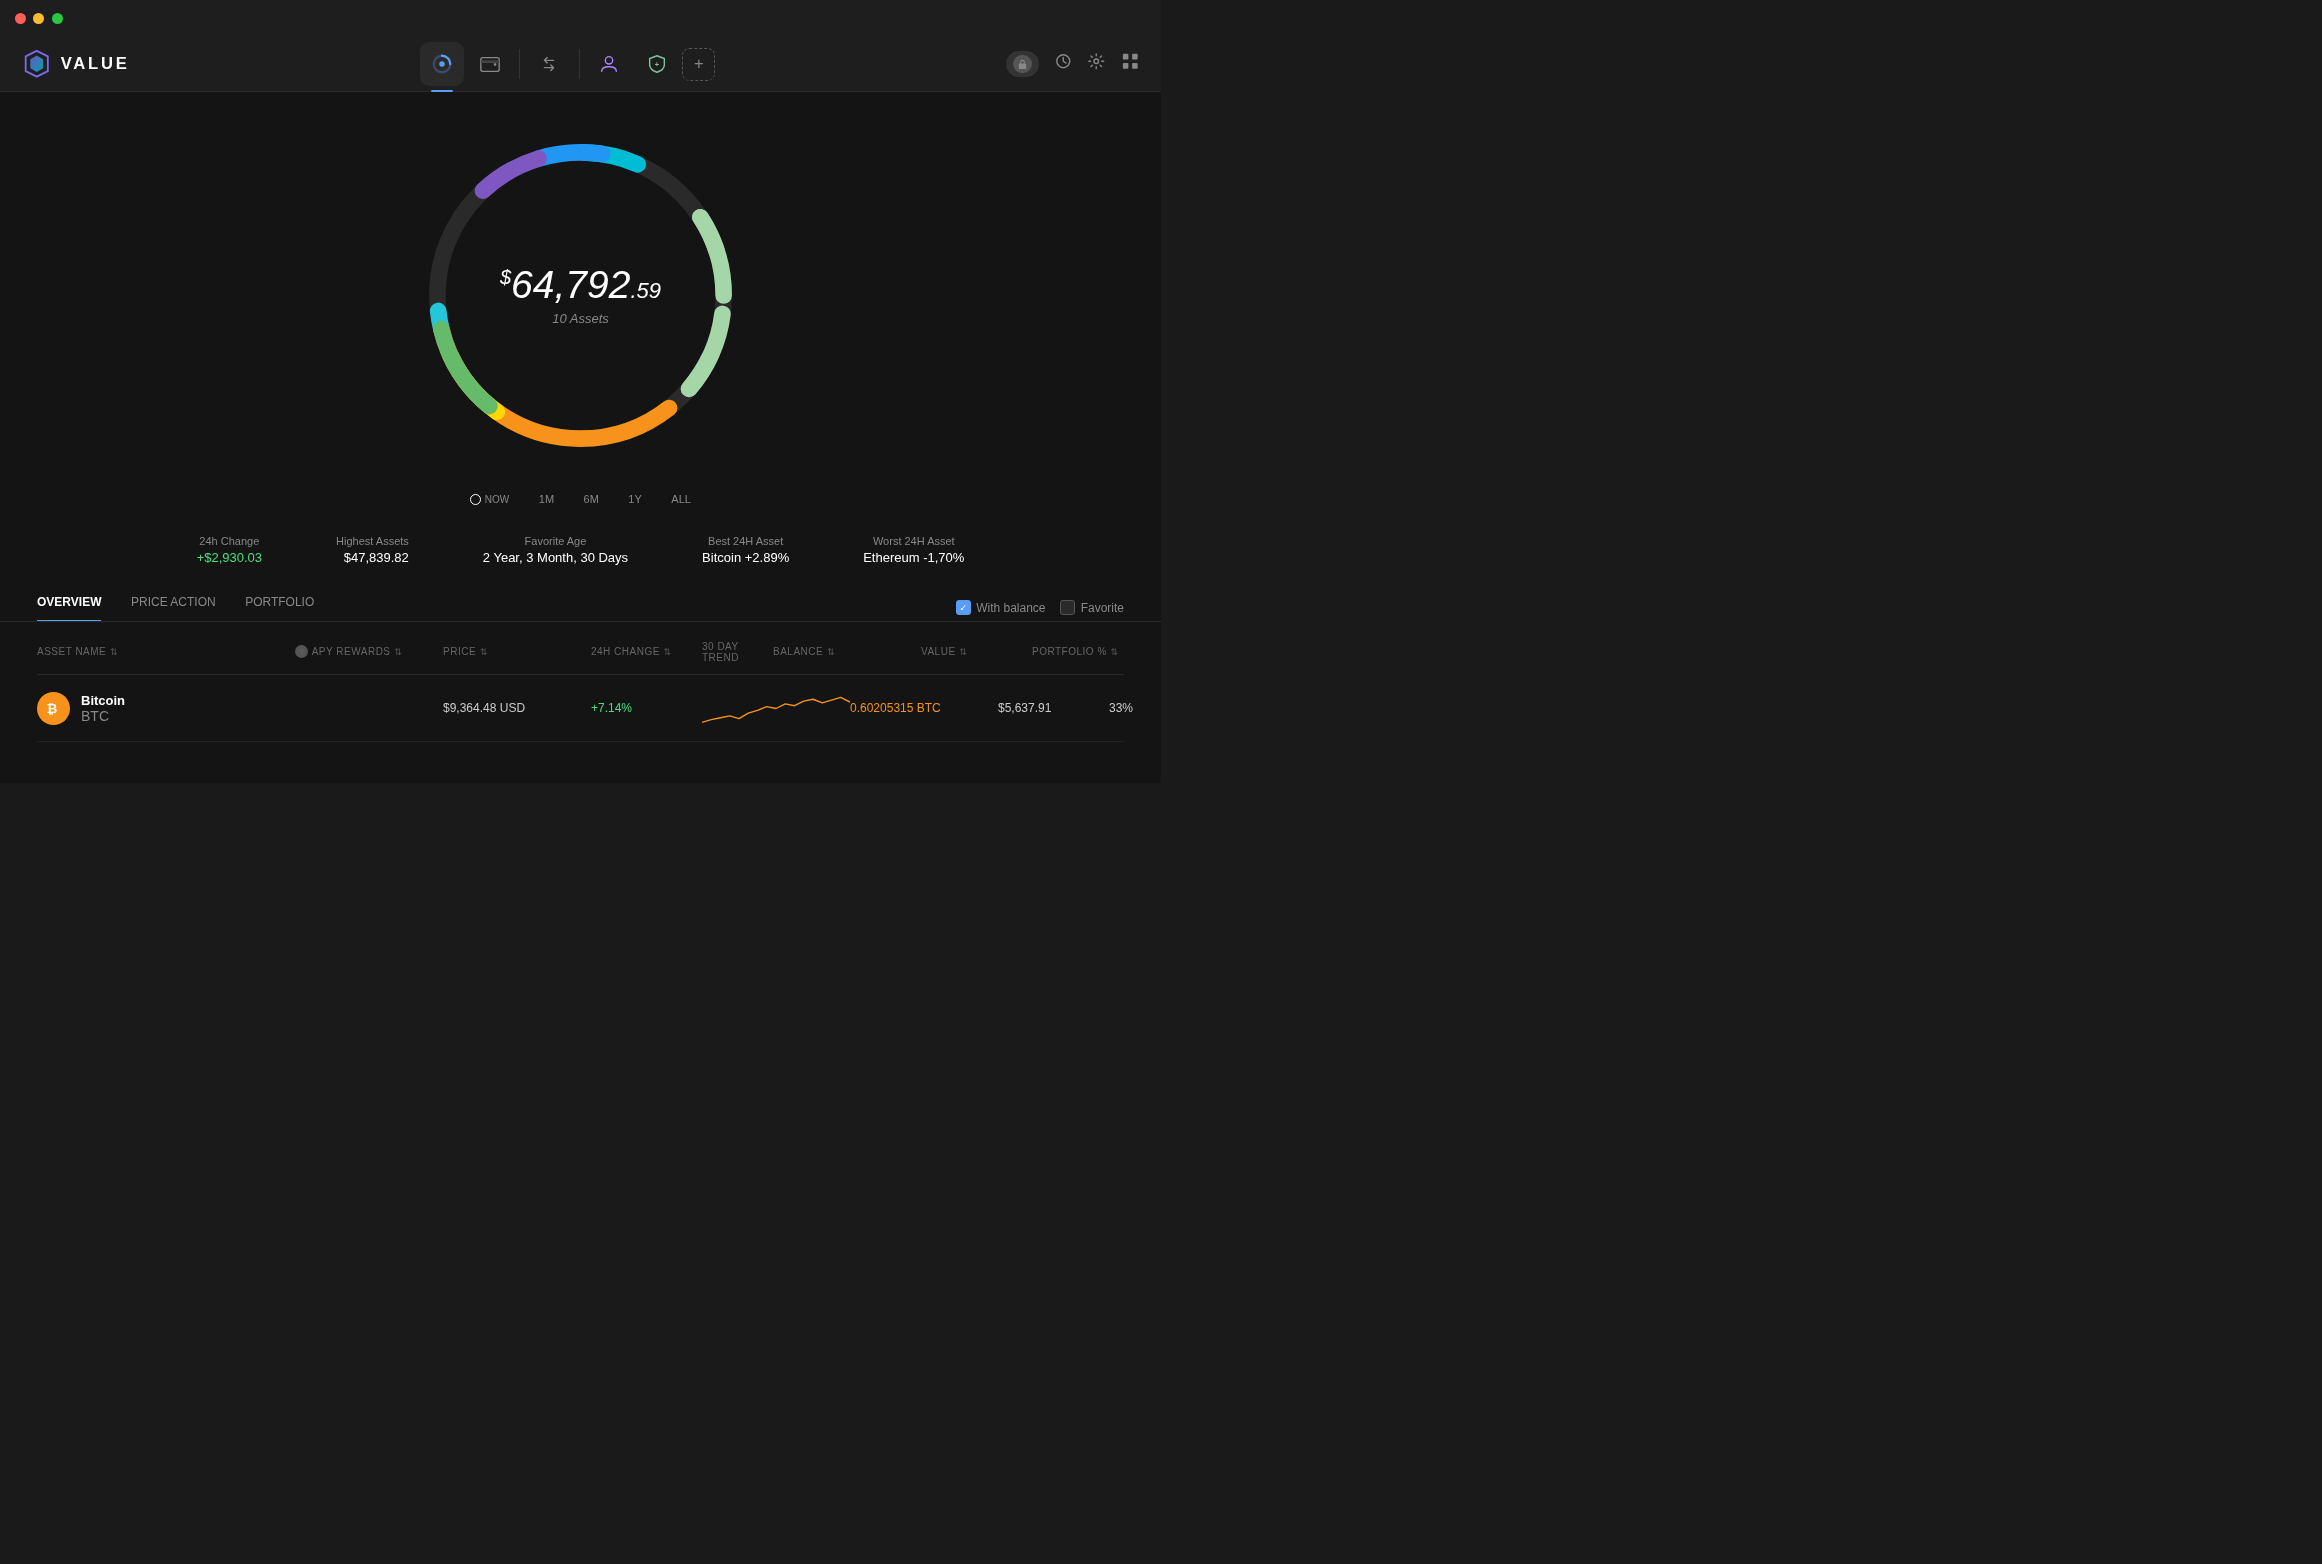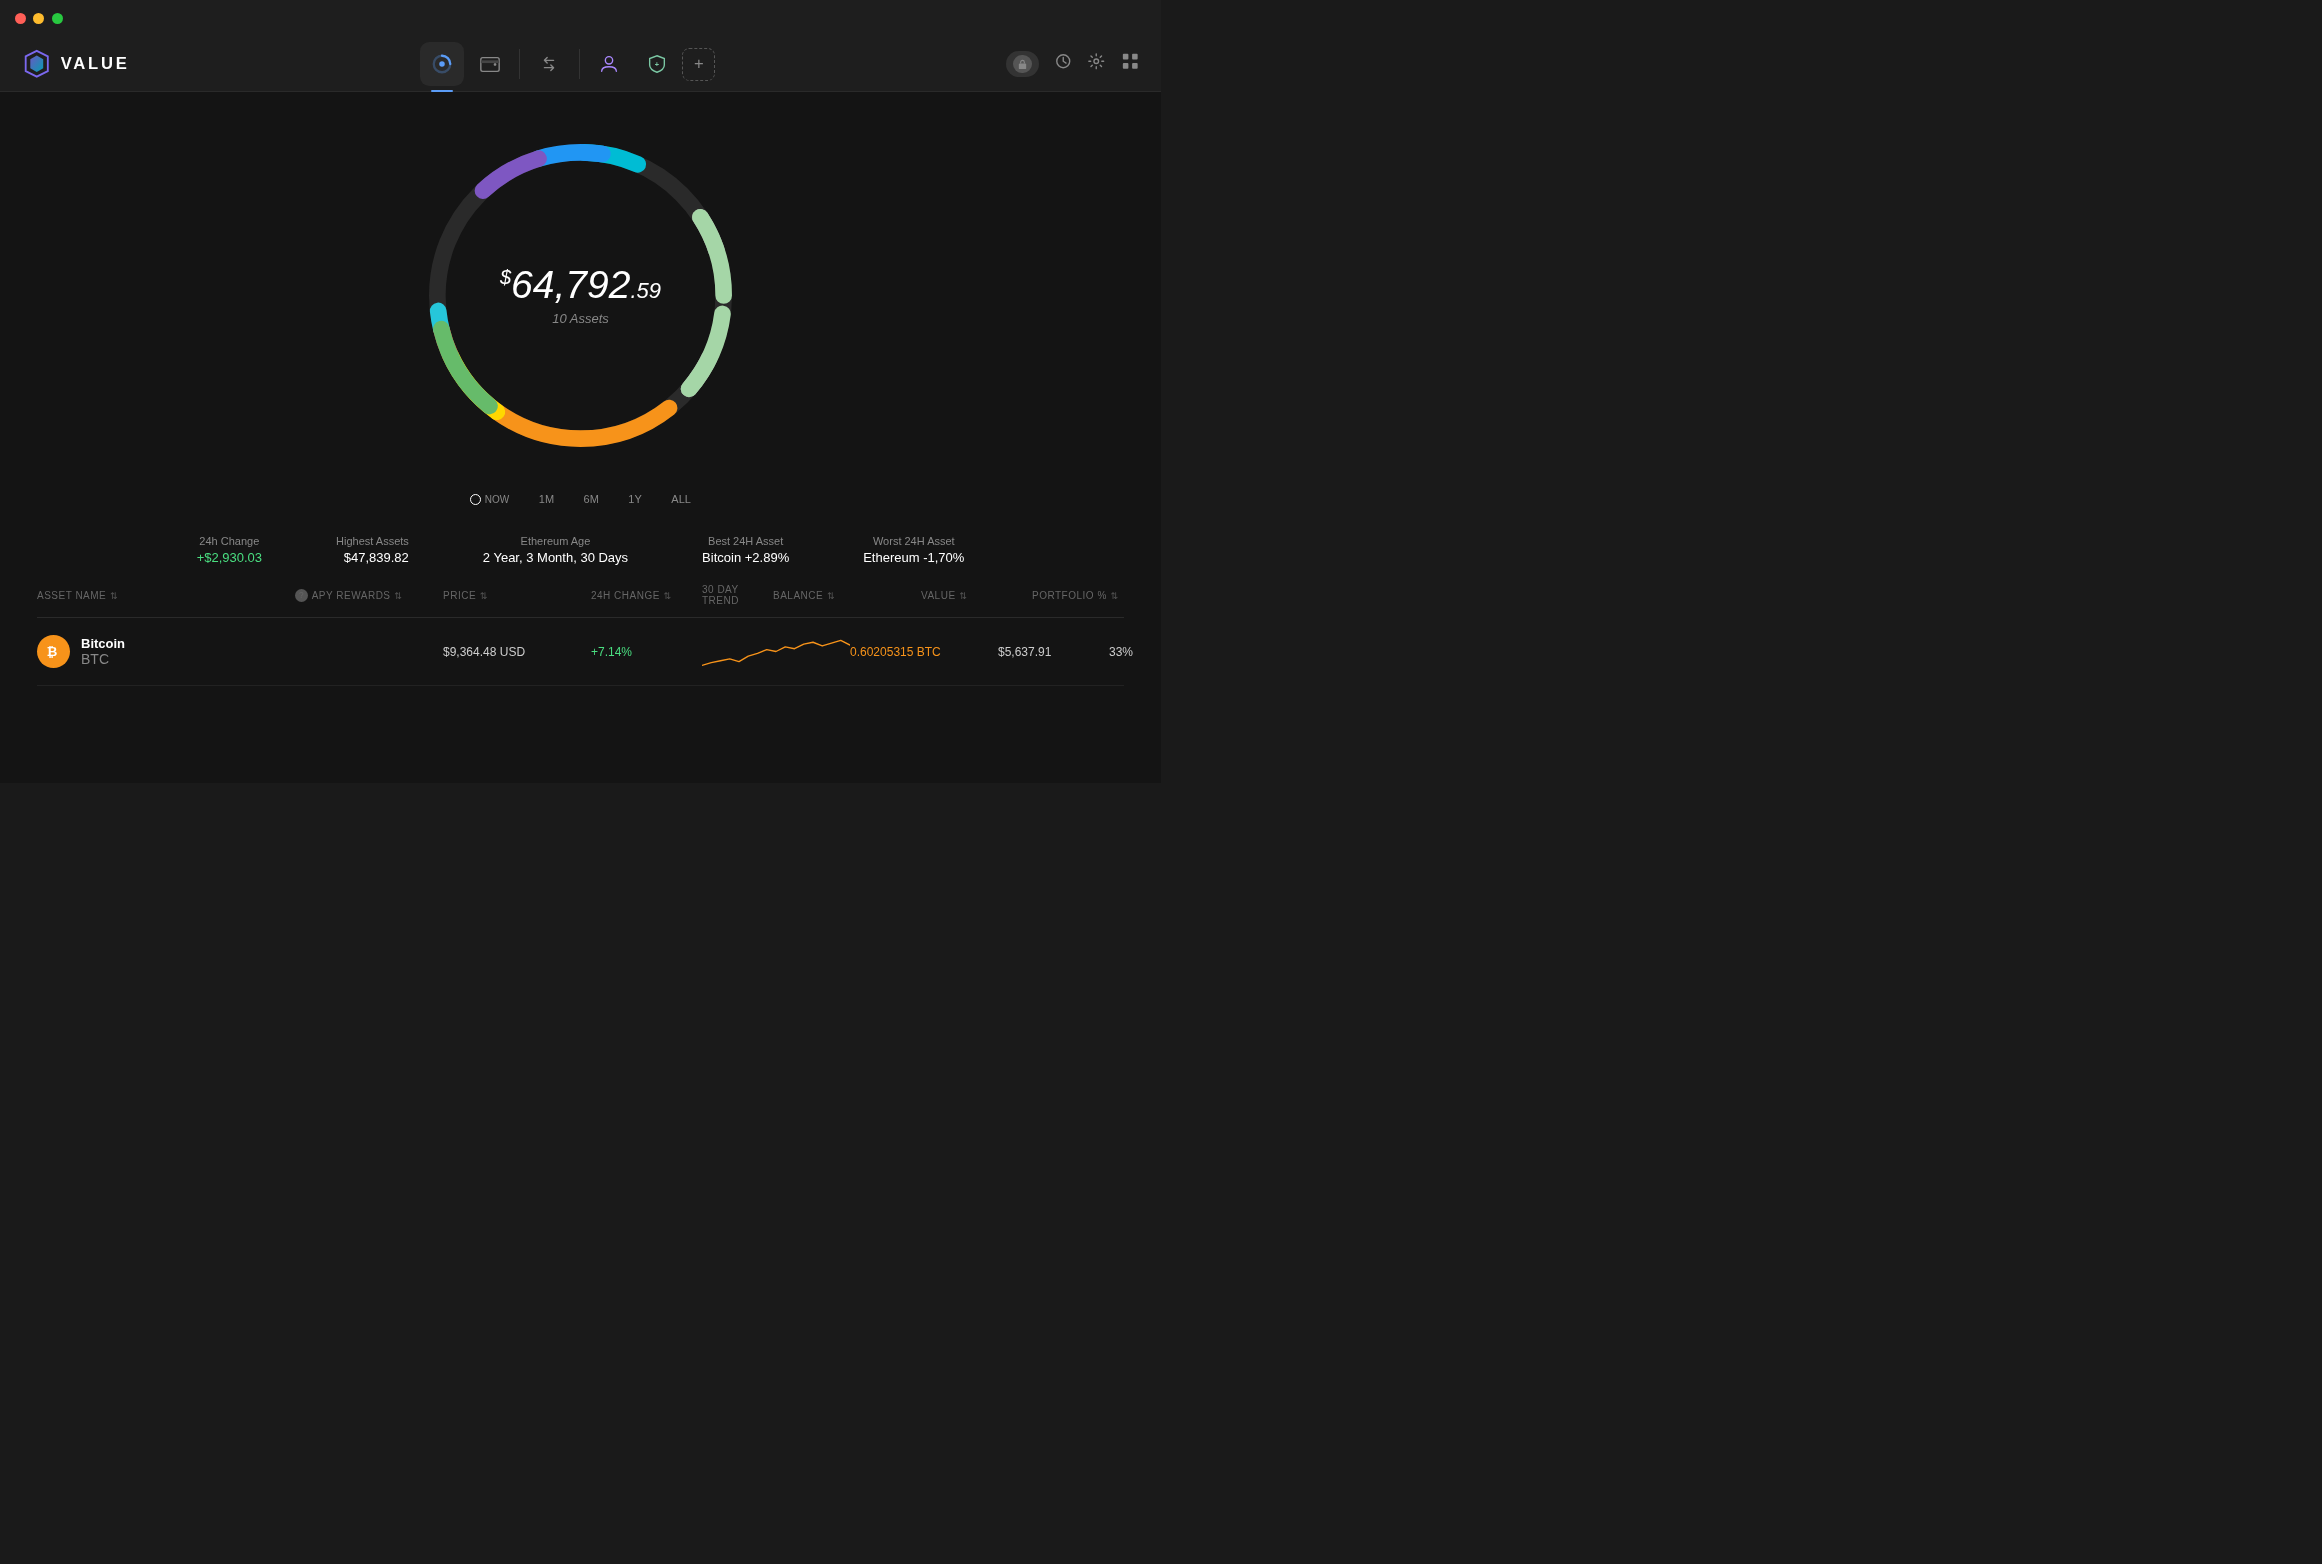--- a/index.html
+++ b/index.html
@@ -524,33 +524,50 @@
     <div class="stats-row">
       <div class="stat-item">
         <div class="stat-label">24h Change</div>
         <div class="stat-value positive">+$2,930.03</div>
       </div>
       <div class="stat-item">
         <div class="stat-label">Highest Assets</div>
         <div class="stat-value">$47,839.82</div>
       </div>
       <div class="stat-item">
-        <div class="stat-label">Ethereum Age</div>
+        <div class="stat-label">Favorite Age</div>
         <div class="stat-value">2 Year, 3 Month, 30 Days</div>
       </div>
       <div class="stat-item">
         <div class="stat-label">Best 24H Asset</div>
         <div class="stat-value">Bitcoin +2.89%</div>
       </div>
       <div class="stat-item">
         <div class="stat-label">Worst 24H Asset</div>
         <div class="stat-value">Ethereum -1,70%</div>
       </div>
     </div>
 
+    <div class="tabs-section" style="width:100%;">
+      <div class="tabs">
+        <span class="tab active">OVERVIEW</span>
+        <span class="tab">PRICE ACTION</span>
+        <span class="tab">PORTFOLIO</span>
+        <div class="tabs-right">
+          <div class="filter-option">
+            <div class="filter-checkbox checked"></div>
+            <span>With balance</span>
+          </div>
+          <div class="filter-option">
+            <div class="filter-checkbox"></div>
+            <span>Favorite</span>
+          </div>
+        </div>
+      </div>
+    </div>
 
     <div class="asset-table" style="width:100%;">
 
       <div class="table-header">
         <div class="table-header-cell">
           <span>ASSET NAME</span>
           <span class="sort-icon">⇅</span>
         </div>
         <div class="table-header-cell">
           <span style="width:13px;height:13px;border-radius:50%;background:#555;font-size:8.3px;display:flex;align-items:center;justify-content:center;">?</span>

